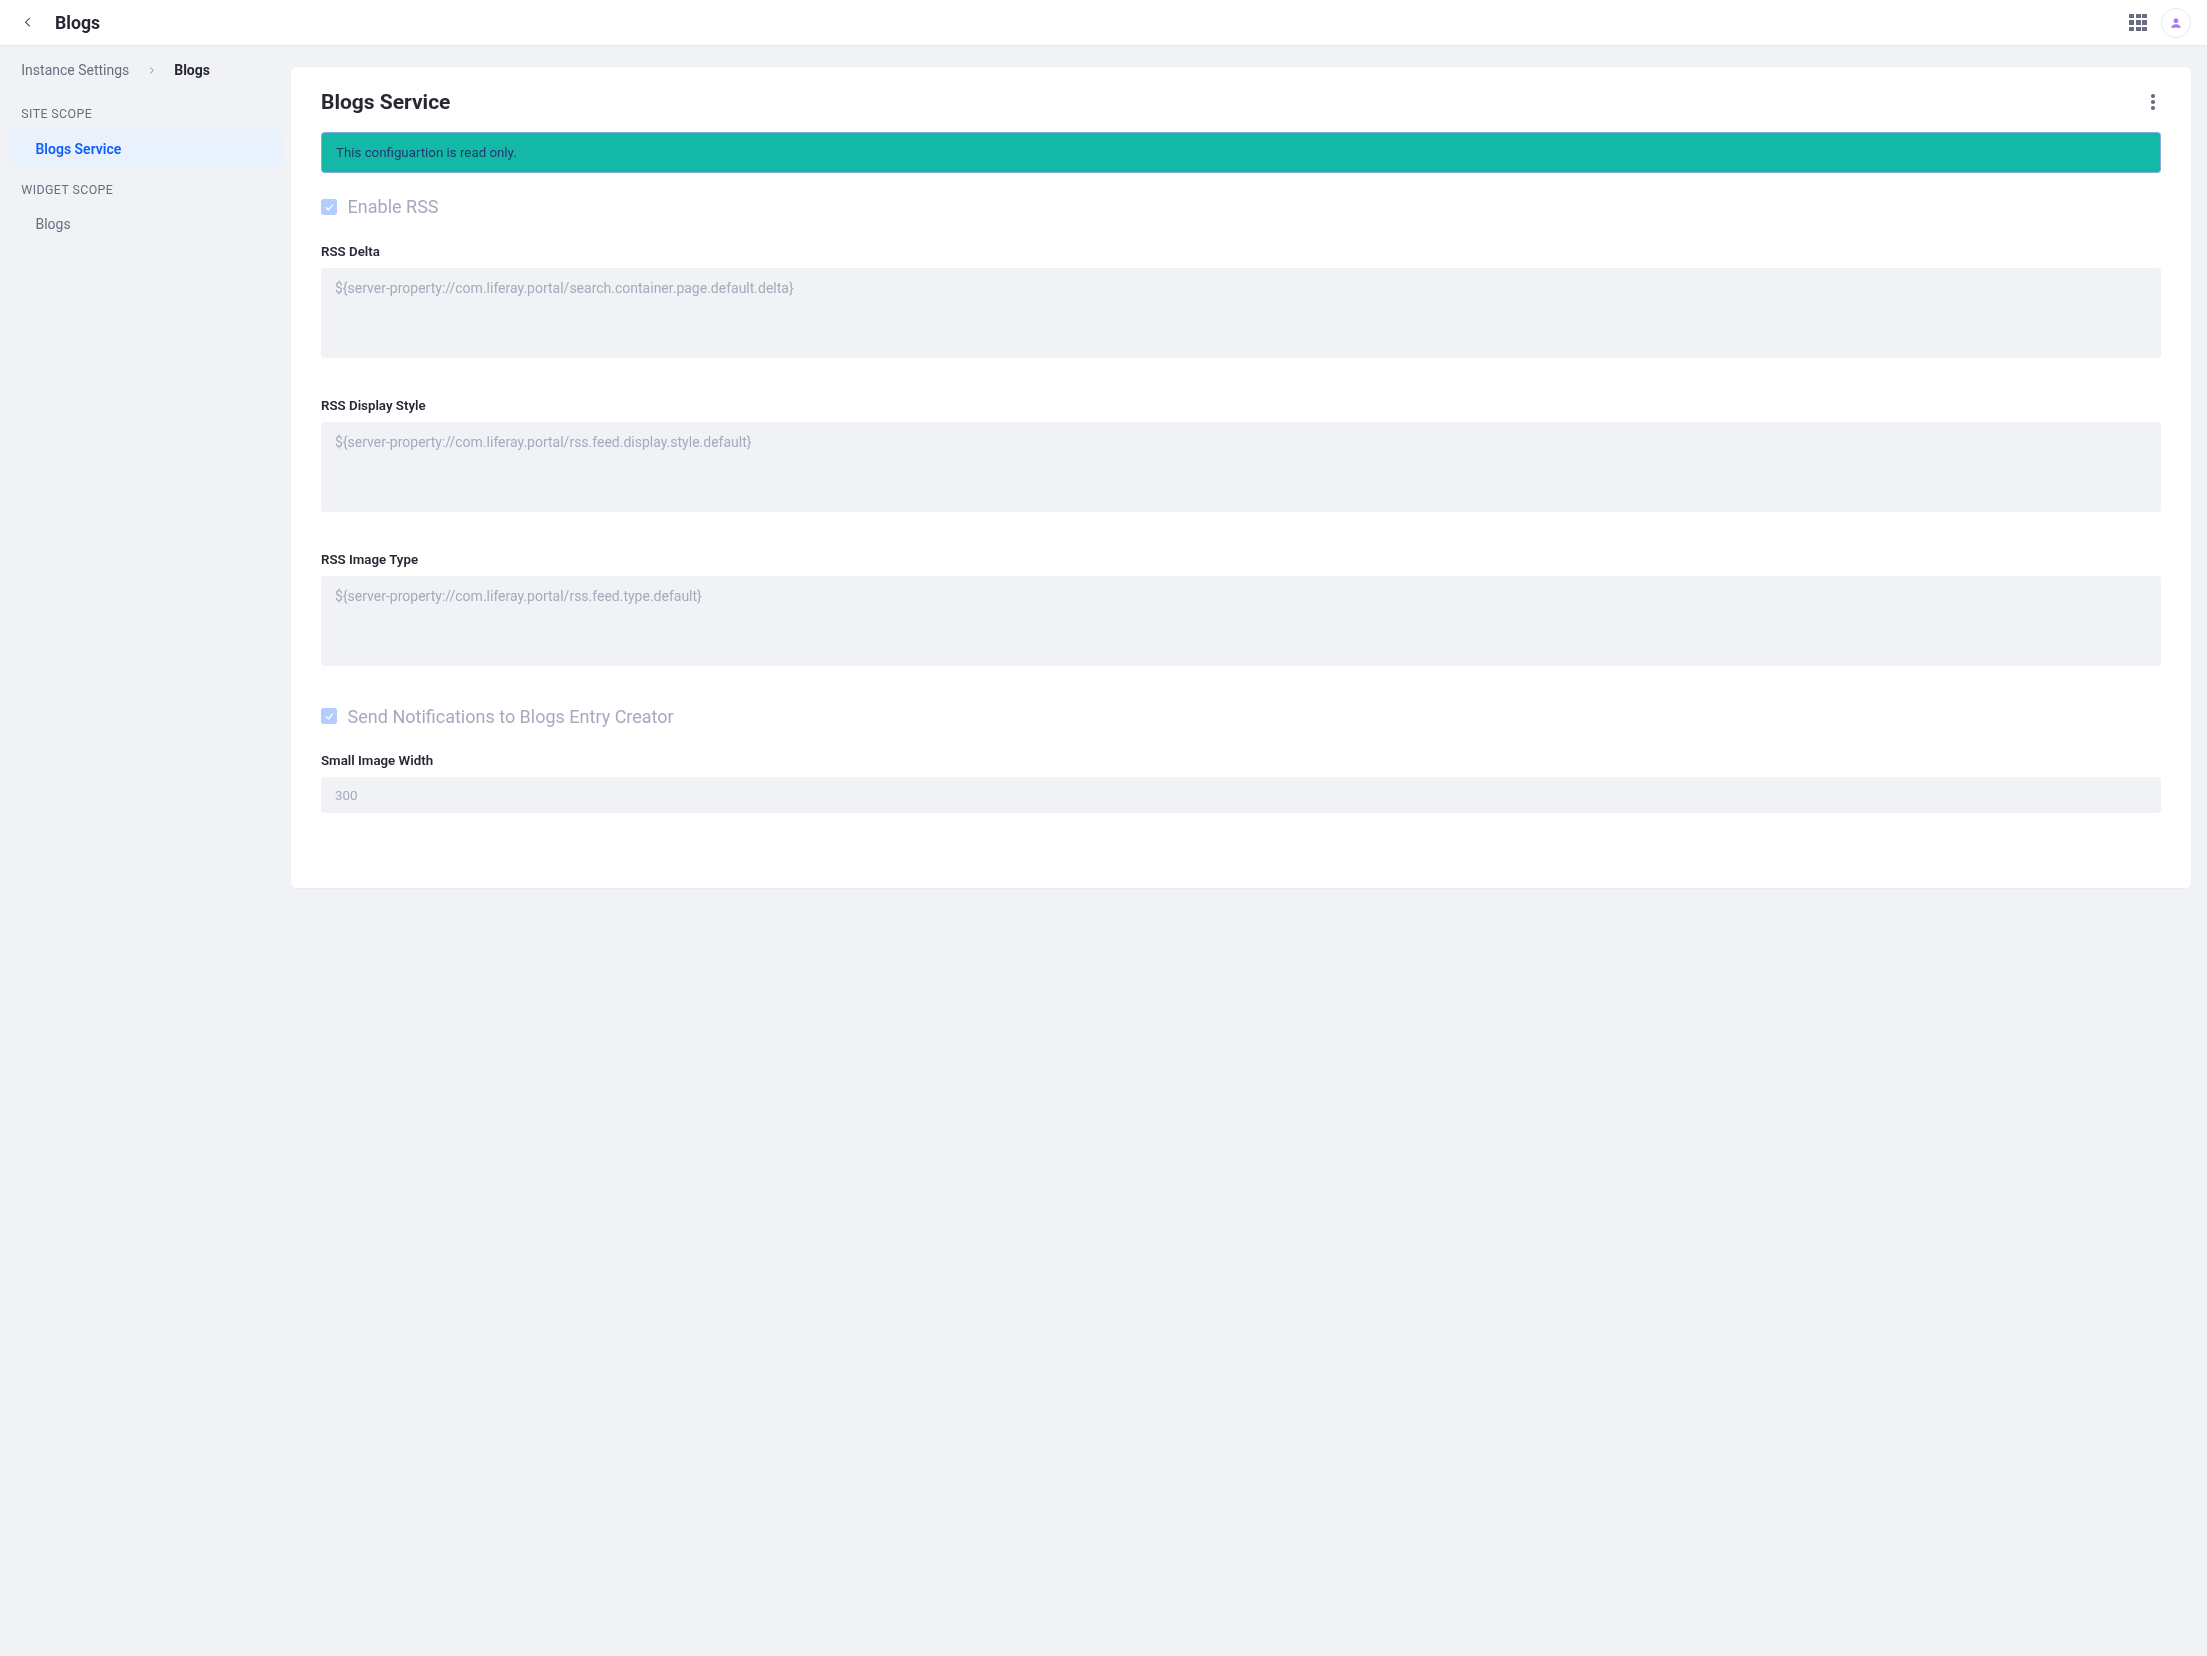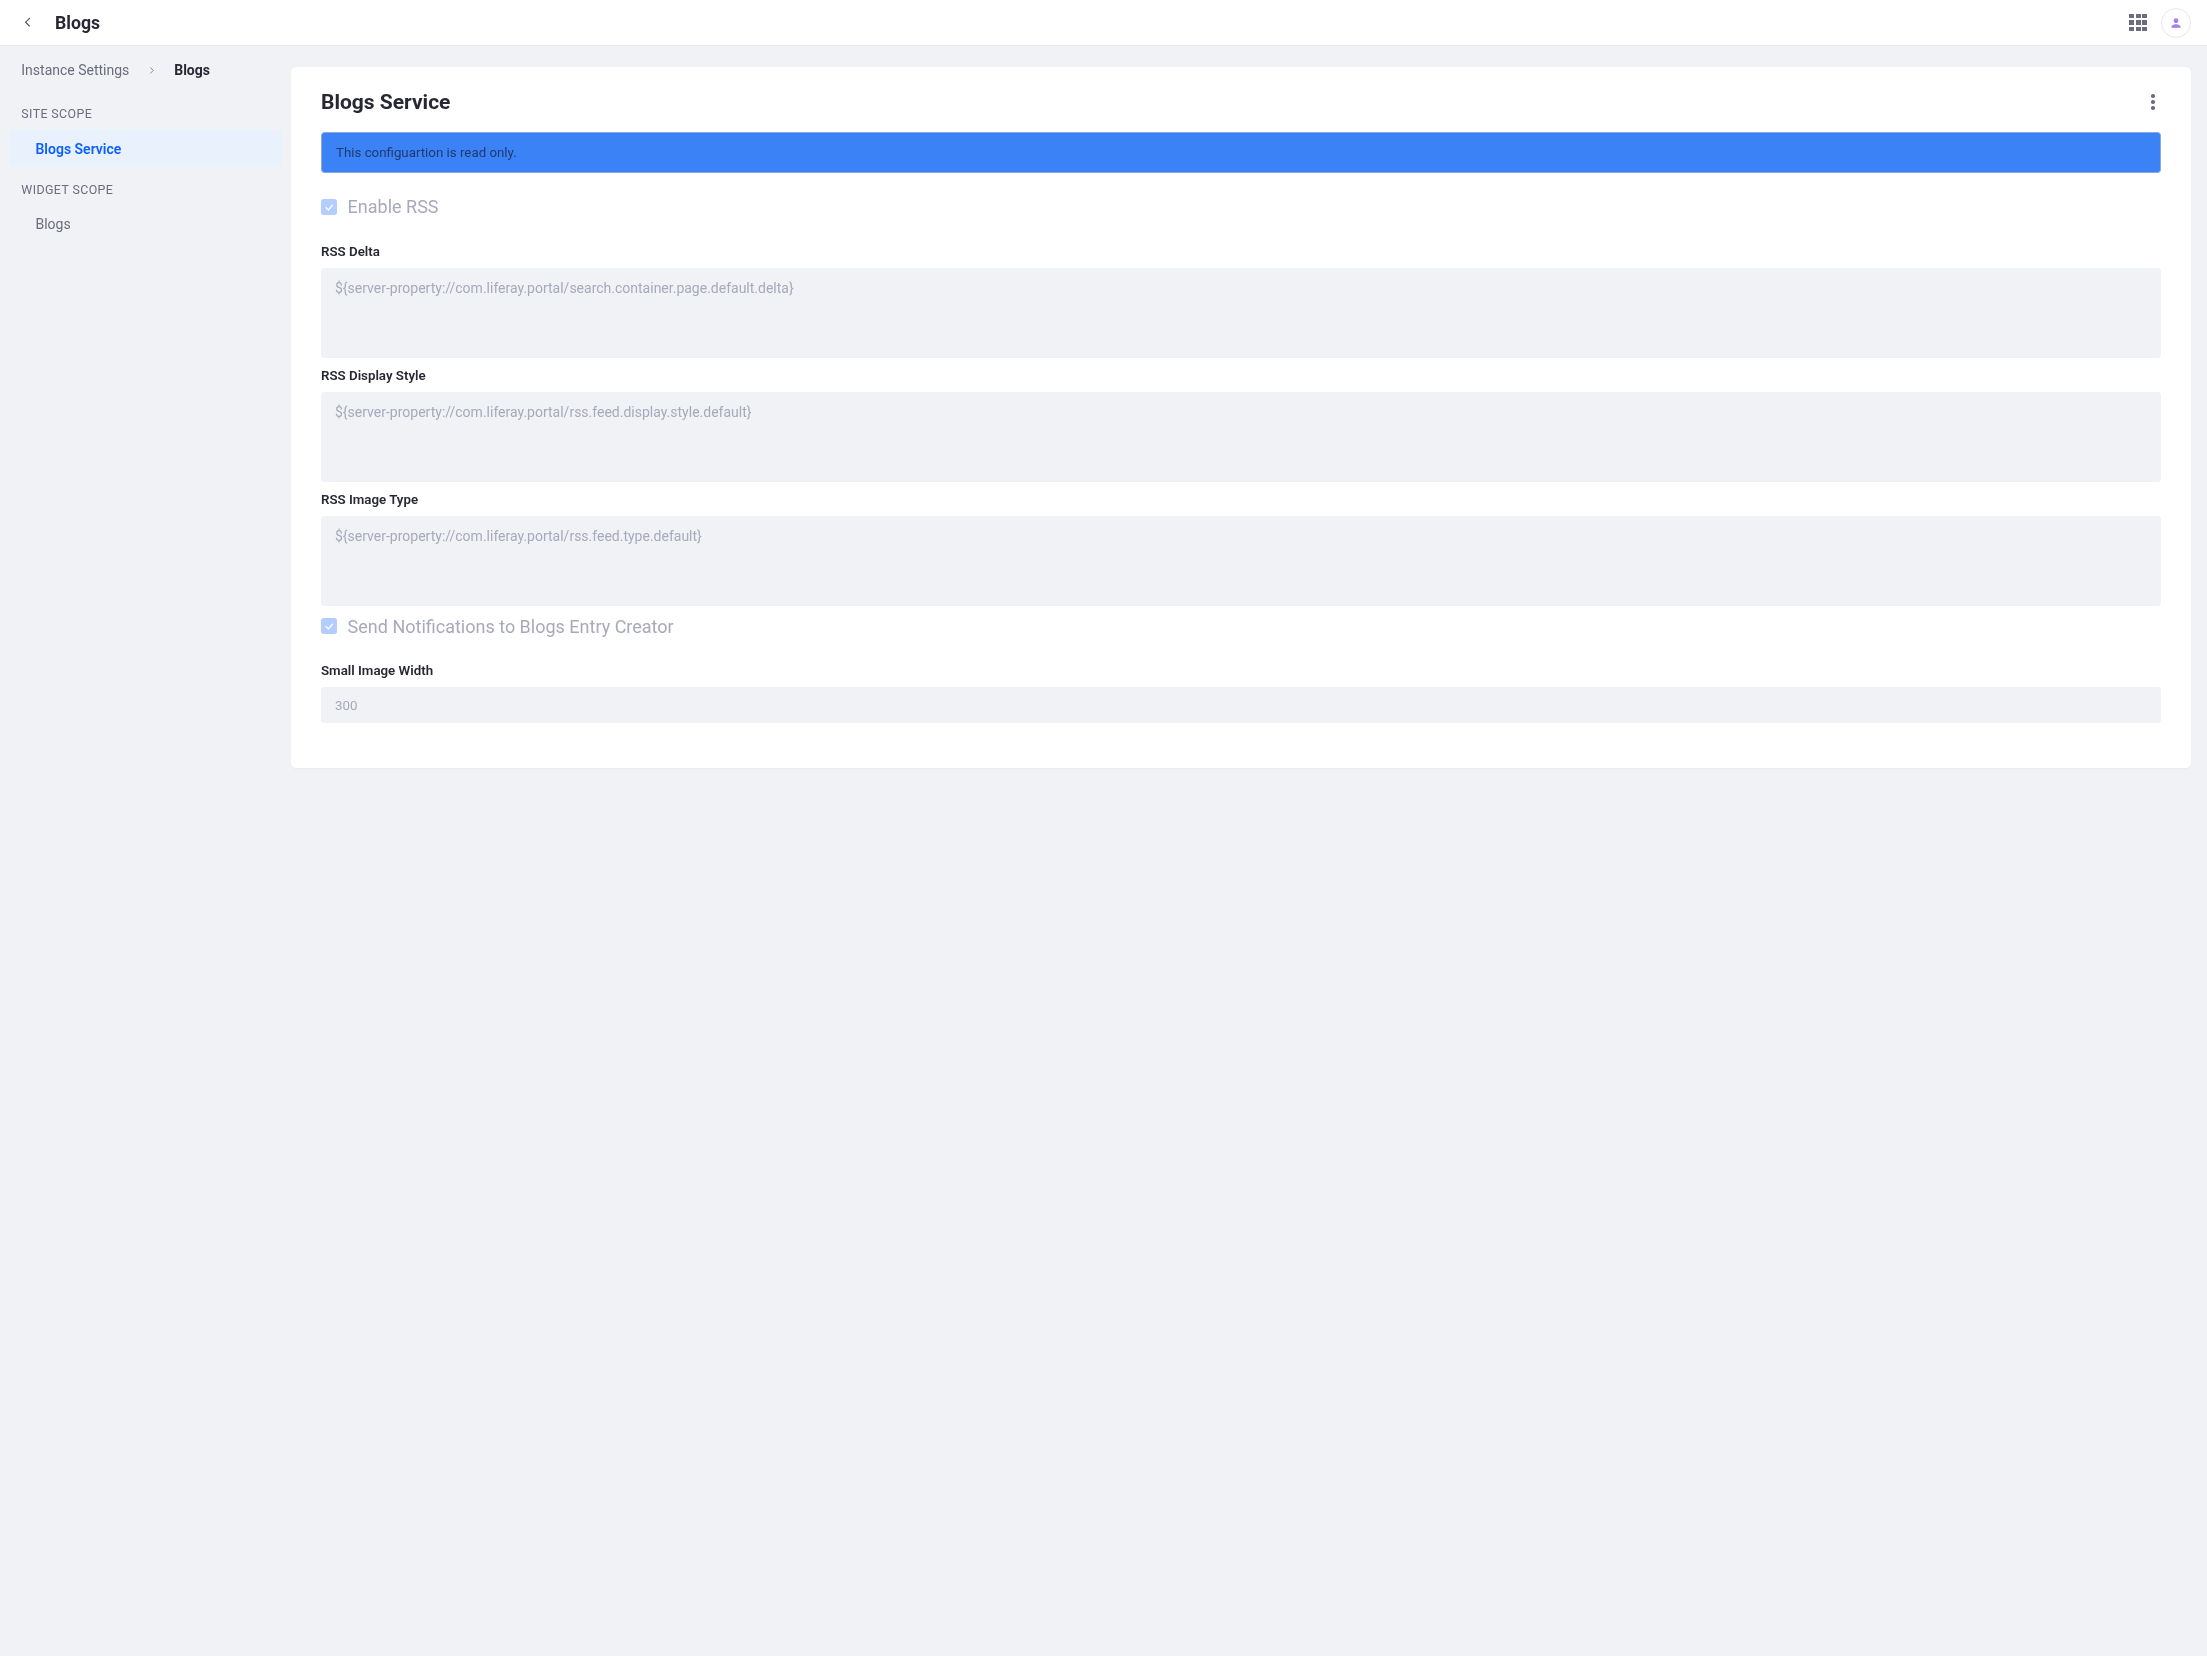--- a/index.html
+++ b/index.html
@@ -94,40 +94,40 @@
 }
 .card-title { font-size: 21px; font-weight: 700; color: #272833; }
 .kebab {
   width: 16px; height: 21px;
   display: flex; flex-direction: column; align-items: center; justify-content: center;
   gap: 2.7px; cursor: pointer;
 }
 .kebab span { width: 3.5px; height: 3.5px; background: #6b6c7e; border-radius: 50%; }
 .alert {
   border: 0.9px solid #89a7e0;
-  background: #3b82f6;
+  background: #14b8a6;
   color: #1f3a6f;
   border-radius: 3.5px;
   padding: 12.4px 14px;
   font-size: 13.3px;
   margin-bottom: 23px;
 }
 .checkbox-row {
   display: flex; align-items: center; gap: 10.6px;
   margin-bottom: 26.6px;
 }
 .fake-cb {
   width: 16px; height: 16px;
   border-radius: 2.7px;
   background: #b3cdff;
   display: flex; align-items: center; justify-content: center;
 }
 .fake-cb svg { width: 10.6px; height: 10.6px; stroke: #fff; stroke-width: 3; fill: none; }
 .cb-label { color: #a7a9bc; font-size: 18px; }
-.form-group { margin-bottom: 10px; }
+.form-group { margin-bottom: 40px; }
 .field-label { font-weight: 600; font-size: 13.3px; margin-bottom: 8.9px; display: block; color: #272833; }
 .textarea {
   width: 100%;
   background: #f1f2f5;
   border: none;
   border-radius: 3.5px;
   padding: 12.4px 14px;
   color: #a7a9bc;
   font-size: 14px;
   min-height: 90px;

